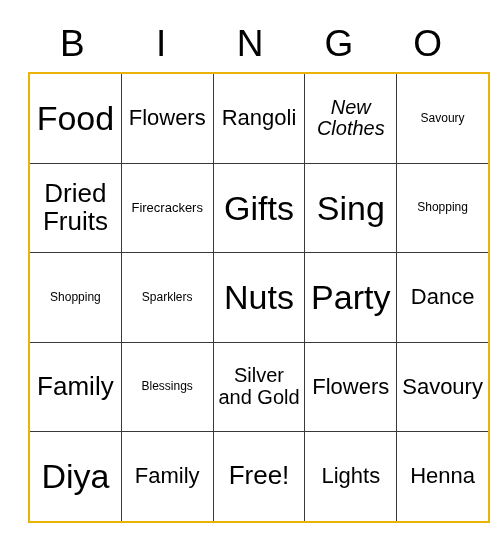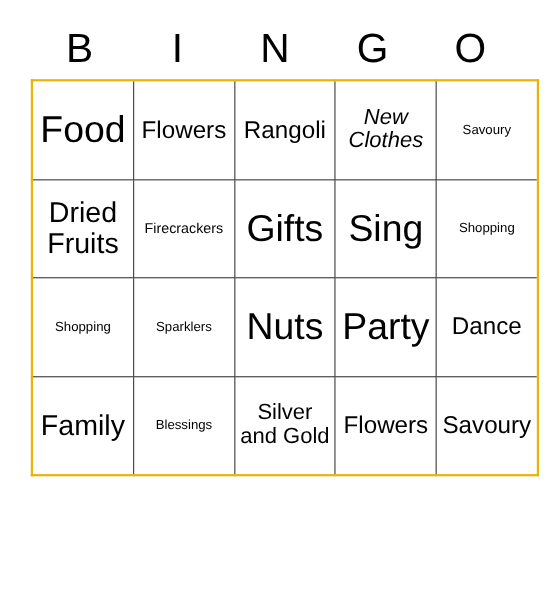--- a/index.html
+++ b/index.html
@@ -97,16 +97,23 @@
         <td class="sz-xl">Party</td>
         <td class="sz-md">Dance</td>
       </tr>
       <tr>
         <td class="sz-lg">Family</td>
         <td class="sz-sm">Blessings</td>
         <td class="sz-three">Silver and Gold</td>
         <td class="sz-md">Flowers</td>
         <td class="sz-md">Savoury</td>
       </tr>
+      <tr>
+        <td class="sz-xl">Diya</td>
+        <td class="sz-md">Family</td>
+        <td class="sz-lg">Free!</td>
+        <td class="sz-md">Lights</td>
+        <td class="sz-md">Henna</td>
+      </tr>
     </tbody>
   </table>
 
 </div>
 
 </body></html>

